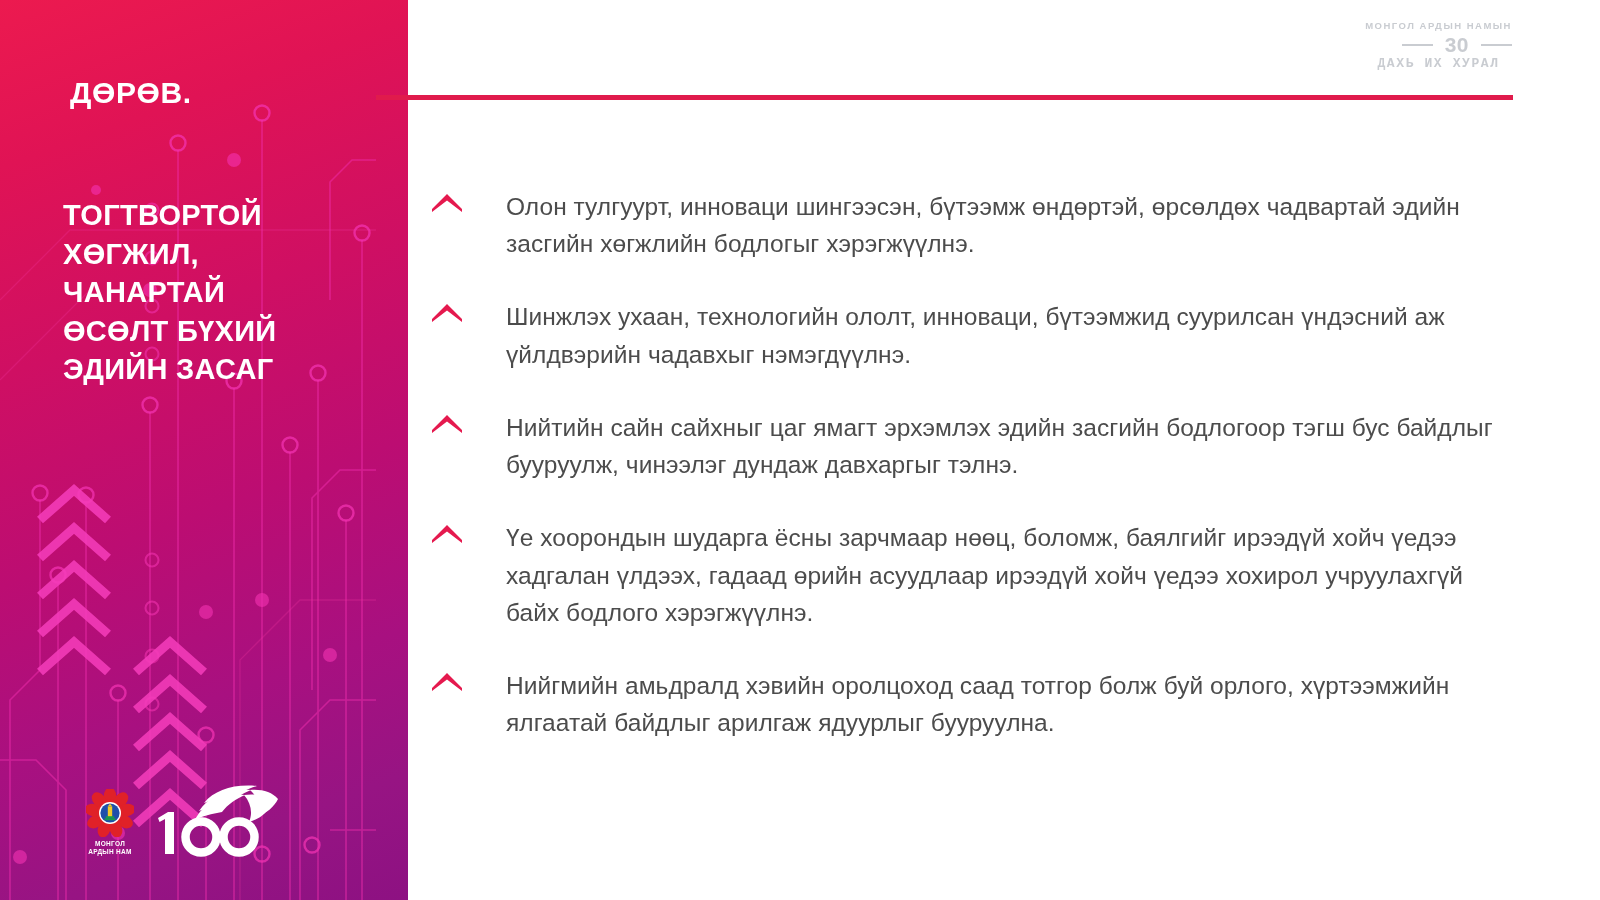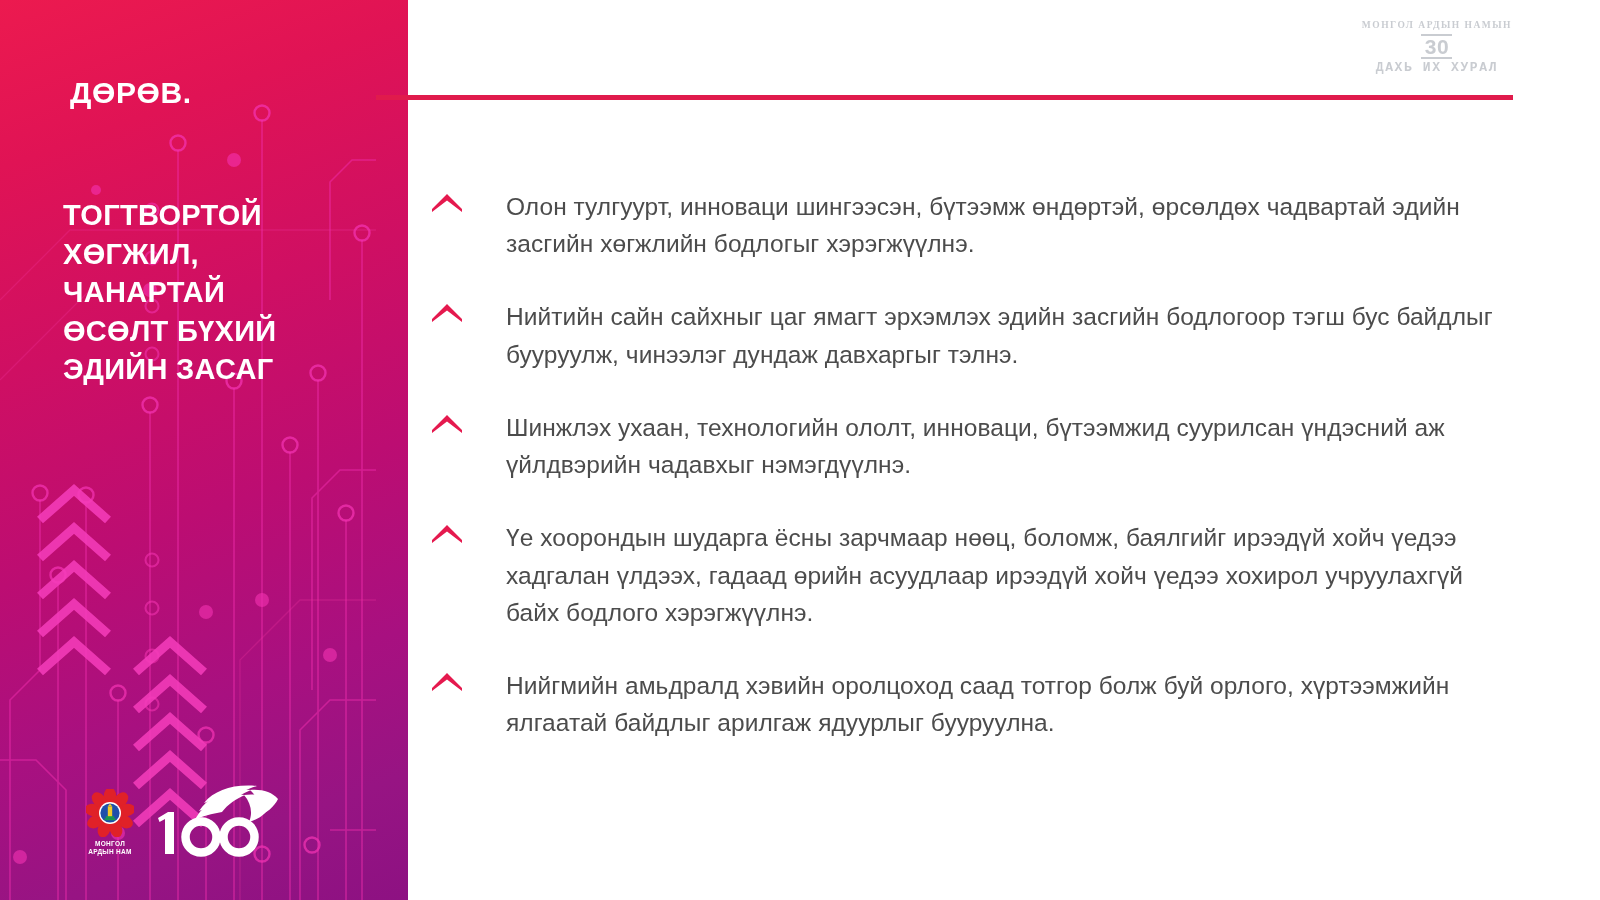--- a/index.html
+++ b/index.html
@@ -105,29 +105,27 @@
     top: 20px;
     text-align: center;
     color: #c9ccd1;
     z-index: 3;
   }
   .header-top-line {
     font-size: 9.5px;
     letter-spacing: 1.5px;
     font-weight: bold;
     line-height: 1.2;
-    font-family: Liberation Serif, serif;
   }
   .header-mid {
     display: flex;
     align-items: center;
     justify-content: flex-end;
-    gap: 0;
+    gap: 12px;
     margin: 3px 0 1px 0;
-    flex-direction: column;
   }
   .header-dash {
     width: 31px;
     height: 2px;
     background: #c9ccd1;
   }
   .header-number {
     font-size: 21px;
     font-weight: bold;
     letter-spacing: 0.5px;
@@ -351,38 +349,38 @@
       </span>
       <span class="bullet-text">Олон тулгуурт, инноваци шингээсэн, бүтээмж өндөртэй, өрсөлдөх чадвартай эдийн засгийн хөгжлийн бодлогыг хэрэгжүүлнэ.</span>
     </div>
 
     <div class="bullet-row">
       <span class="chevron-icon">
         <svg width="30" height="18" viewBox="0 0 30 18">
           <path d="M15 0 L30 15 L30 18 L15 6.5 L0 18 L0 15 Z" fill="#e5194e"></path>
         </svg>
       </span>
+      <span class="bullet-text">Шинжлэх ухаан, технологийн ололт, инноваци, бүтээмжид суурилсан үндэсний аж үйлдвэрийн чадавхыг нэмэгдүүлнэ.</span>
+    </div>
+
+    <div class="bullet-row">
+      <span class="chevron-icon">
+        <svg width="30" height="18" viewBox="0 0 30 18">
+          <path d="M15 0 L30 15 L30 18 L15 6.5 L0 18 L0 15 Z" fill="#e5194e"></path>
+        </svg>
+      </span>
       <span class="bullet-text">Нийтийн сайн сайхныг цаг ямагт эрхэмлэх эдийн засгийн бодлогоор тэгш бус байдлыг бууруулж, чинээлэг дундаж давхаргыг тэлнэ.</span>
     </div>
 
     <div class="bullet-row">
       <span class="chevron-icon">
         <svg width="30" height="18" viewBox="0 0 30 18">
           <path d="M15 0 L30 15 L30 18 L15 6.5 L0 18 L0 15 Z" fill="#e5194e"></path>
         </svg>
       </span>
-      <span class="bullet-text">Шинжлэх ухаан, технологийн ололт, инноваци, бүтээмжид суурилсан үндэсний аж үйлдвэрийн чадавхыг нэмэгдүүлнэ.</span>
-    </div>
-
-    <div class="bullet-row">
-      <span class="chevron-icon">
-        <svg width="30" height="18" viewBox="0 0 30 18">
-          <path d="M15 0 L30 15 L30 18 L15 6.5 L0 18 L0 15 Z" fill="#e5194e"></path>
-        </svg>
-      </span>
       <span class="bullet-text">Үе хоорондын шударга ёсны зарчмаар нөөц, боломж, баялгийг ирээдүй хойч үедээ хадгалан үлдээх, гадаад өрийн асуудлаар ирээдүй хойч үедээ хохирол учруулахгүй байх бодлого хэрэгжүүлнэ.</span>
     </div>
 
     <div class="bullet-row">
       <span class="chevron-icon">
         <svg width="30" height="18" viewBox="0 0 30 18">
           <path d="M15 0 L30 15 L30 18 L15 6.5 L0 18 L0 15 Z" fill="#e5194e"></path>
         </svg>
       </span>
       <span class="bullet-text">Нийгмийн амьдралд хэвийн оролцоход саад тотгор болж буй орлого, хүртээмжийн ялгаатай байдлыг арилгаж ядуурлыг бууруулна.</span>

